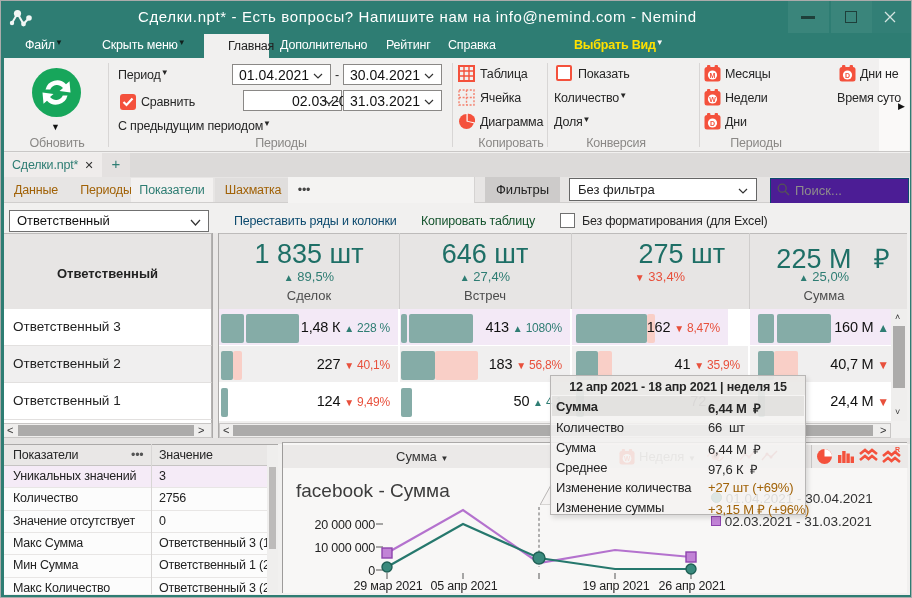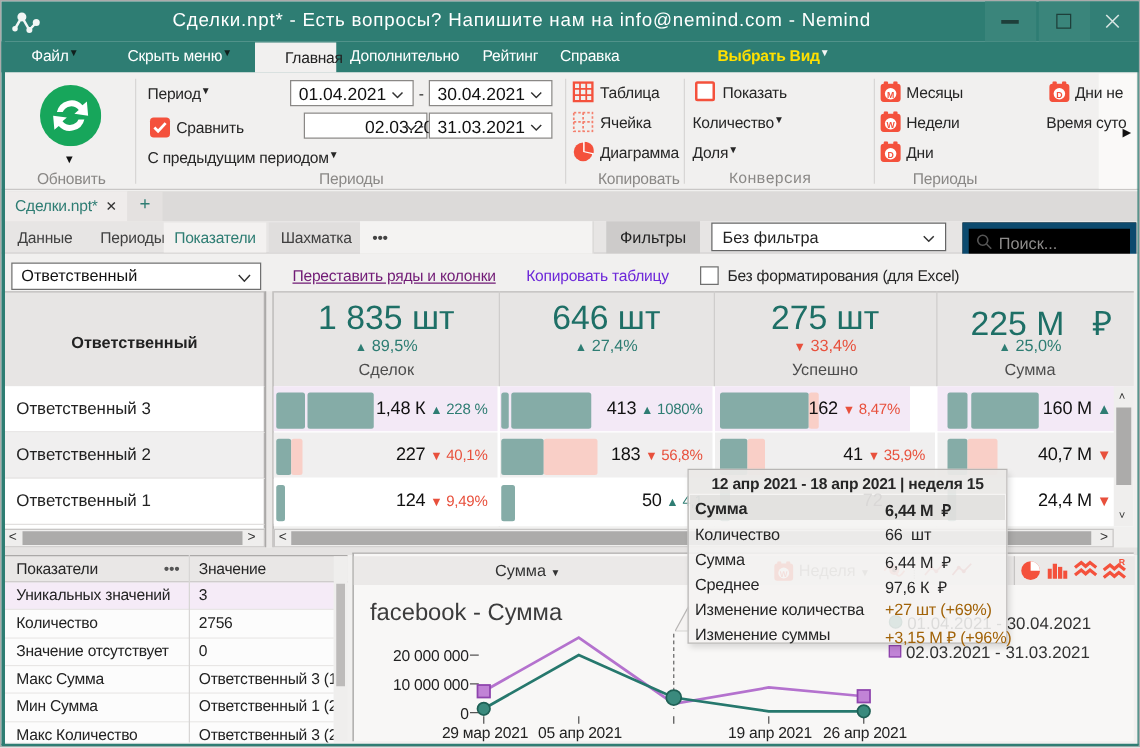--- a/index.html
+++ b/index.html
@@ -20,21 +20,21 @@
   .rlabel { font-size:12.5px; color:#262626; white-space:nowrap; letter-spacing:-0.2px; }
   .datebox { width:99px; height:21px; background:#FFFFFF; border:1px solid #8A8886; font-size:14px; color:#111; padding:2px 0 0 6px; }
   
   .ricon { width:17px; height:17px; }
   
   .doctabs { left:0; top:152px; width:912px; height:24px; background:#DCDAD9; }
   .doctab1 { left:2px; top:152px; width:99px; height:24px; background:#EFECEB; color:#2E7D73; font-size:12.5px; letter-spacing:-0.2px; padding:5px 0 0 9px; white-space:nowrap; overflow:hidden; }
   .doctabplus { left:101px; top:152px; width:28px; height:24px; background:#E4E1E0; color:#2E7D73; font-size:15px; text-align:center; line-height:22px; }
   
   .viewtabs { left:0; top:176px; width:912px; height:26px; background:#E7E5E4; border-bottom:1px solid #D0CECD; }
-  .vtab { top:177px; height:24px; font-size:12.5px; color:#404040; text-align:center; line-height:24px; letter-spacing:-0.2px; }
+  .vtab { top:177px; height:24px; font-size:12.5px; color:#a16207; text-align:center; line-height:24px; letter-spacing:-0.2px; }
   
   .setrow { left:0; top:202px; width:912px; height:30px; background:#F1F0EF; }
   
   .lheader { left:2px; top:232px; width:209px; height:76px; background:#E7E5E4; border-top:1px solid #BDBBBA; border-right:1px solid #B3B1B0; }
   .lrow { left:2px; width:209px; height:37px; background:#fff; border-bottom:1px solid #E2E0DF; border-right:1px solid #B3B1B0; font-size:13.5px; color:#222; padding:10px 0 0 10px; }
   .rheader { left:218px; top:232px; width:688px; height:76px; background:#E7E5E4; border-top:1px solid #BDBBBA; }
   .kpi-num { font-size:27px; color:#1E6F66; text-align:center; top:238px; white-space:nowrap; }
   .kpi-pct { font-size:13px; text-align:center; top:268px; }
   .kpi-lbl { font-size:13px; color:#4D4D4D; text-align:center; top:287px; }
   .up { color:#2E7D73; }
@@ -162,21 +162,21 @@
     <path d="M8.5 8.5 L8.5 0 A 8.5 8.5 0 0 1 16.8 10.5 Z" fill="#FFFFFF"></path>
     <path d="M8.5 8.5 L8.5 1 A 7.5 7.5 0 0 1 15.8 10.2 Z" fill="#F4513C" transform="translate(1.2,-0.6)"></path>
   </svg>
   <div class="abs rlabel" style="left:479px; top:114px;">Диаграмма</div>
   <div class="abs gcap" style="left:460px; width:100px;">Копировать</div>
 
   <div class="abs" style="left:555px; top:64px; width:16px; height:16px; background:#fff; border:2px solid #F4513C; border-radius:2px;"></div>
   <div class="abs rlabel" style="left:577px; top:66px;">Показать</div>
   <div class="abs rlabel" style="left:553px; top:90px;">Количество<span style="font-size:8px; vertical-align:4px;">▼</span></div>
   <div class="abs rlabel" style="left:553px; top:114px;">Доля<span style="font-size:8px; vertical-align:4px;">▼</span></div>
-  <div class="abs gcap" style="left:540px; width:150px;font-family:Liberation Mono, monospace;">Конверсия</div>
+  <div class="abs gcap" style="left:540px; width:150px;">Конверсия</div>
 
   <svg class="abs ricon" style="left:703px; top:64px;" viewBox="0 0 17 17">
       <g>
         <rect x="3" y="0" width="3.4" height="4" rx="1" fill="#F4513C"></rect>
         <rect x="10.6" y="0" width="3.4" height="4" rx="1" fill="#F4513C"></rect>
         <rect x="0.5" y="2" width="16" height="14.5" rx="2.5" fill="#F4513C"></rect>
         <circle cx="8.5" cy="10" r="4.6" fill="#fff"></circle>
         <text x="8.5" y="13" font-size="7" font-weight="bold" fill="#F4513C" text-anchor="middle" font-family="Liberation Sans">M</text>
       </g>
     </svg>
@@ -222,34 +222,34 @@
   <div class="abs vtab" style="left:2px; width:66px;">Данные</div>
   <div class="abs vtab" style="left:68px; width:74px;">Периоды</div>
   <div class="abs vtab" style="left:130px; width:82px; background:#F3F1F0; color:#2E7D73;">Показатели</div>
   <div class="abs vtab" style="left:214px; width:76px; background:#E0DEDD;">Шахматка</div>
   <div class="abs" style="left:287px; top:176px; width:187px; height:26px; background:#F4F3F2; border-right:1px solid #D5D3D2;"></div>
   <div class="abs vtab" style="left:288px; width:30px; color:#444;">•••</div>
   <div class="abs" style="left:484px; top:176px; width:75px; height:26px; background:#CDCBCA; font-size:13px; color:#222; text-align:center; line-height:25px;">Фильтры</div>
   <div class="abs" style="left:568px; top:177px; width:188px; height:23px; background:#fff; border:1px solid #666; font-size:13px; color:#222; padding:3px 0 0 8px;">Без фильтра<svg style="position:absolute; right:8px; top:9px;" width="10" height="6" viewBox="0 0 10 6">
         <path d="M1 1 L5 5 L9 1" stroke="#333" stroke-width="1.2" fill="none"></path>
       </svg></div>
-  <div class="abs" style="left:769px; top:177px; width:139px; height:41px; background:#000000; border:5px solid #0c4a6e;">
+  <div class="abs" style="left:769px; top:177px; width:139px; height:41px; background:#4c1d95; border:1px solid #0c4a6e;">
     <svg style="position:absolute; left:6px; top:4px;" width="13" height="13" viewBox="0 0 13 13">
         <circle cx="5.2" cy="5.2" r="4" stroke="#555" stroke-width="1.3" fill="none"></circle>
         <path d="M8.2 8.2 L12 12" stroke="#555" stroke-width="1.3"></path>
       </svg>
     <span style="position:absolute; left:24px; top:4px; font-size:13px; color:#8E8C8B;">Поиск...</span>
   </div>
 
   <div class="abs setrow"></div>
   <div class="abs" style="left:8px; top:209px; width:200px; height:22px; background:#fff; border:1px solid #707070; font-size:13px; color:#111; padding:2px 0 0 7px;">Ответственный<svg style="position:absolute; right:7px; top:8px;" width="11" height="7" viewBox="0 0 11 7">
         <path d="M1 1 L5.5 6 L10 1" stroke="#333" stroke-width="1.2" fill="none"></path>
       </svg></div>
-  <div class="abs rlabel" style="left:233px; top:213px; color:#701a75;text-decoration:underline;">Переставить ряды и колонки</div>
-  <div class="abs rlabel" style="left:420px; top:213px; color:#6d28d9;">Копировать таблицу</div>
+  <div class="abs rlabel" style="left:233px; top:213px; color:#0c4a6e;">Переставить ряды и колонки</div>
+  <div class="abs rlabel" style="left:420px; top:213px; color:#14532d;">Копировать таблицу</div>
   <div class="abs" style="left:559px; top:212px; width:15px; height:15px; background:#fff; border:1px solid #707070;"></div>
   <div class="abs rlabel" style="left:581px; top:213px;">Без форматирования (для Excel)</div>
 
   <div class="abs lheader"></div>
   <div class="abs" style="left:2px; top:265px; width:209px; text-align:center; font-size:13px; font-weight:bold; color:#222;">Ответственный</div>
   <div class="abs lrow" style="top:308px;">Ответственный 3</div>
   <div class="abs lrow" style="top:345px; background:#F0EFEF;">Ответственный 2</div>
   <div class="abs lrow" style="top:382px;">Ответственный 1</div>
   <div class="abs" style="left:2px; top:419px; width:209px; height:3px; background:#fff; border-right:1px solid #B3B1B0;"></div>
 
@@ -263,23 +263,23 @@
   <div class="abs rheader"></div>
   <div class="abs" style="left:398px; top:232px; width:1px; height:188px; background:#CFCDCC;"></div>
   <div class="abs" style="left:570px; top:232px; width:1px; height:188px; background:#CFCDCC;"></div>
   <div class="abs" style="left:748px; top:232px; width:1px; height:188px; background:#CFCDCC;"></div>
 
   <div class="abs kpi-num" style="left:218px; width:180px;">1 835 шт</div>
   <div class="abs kpi-pct up" style="left:218px; width:180px;"><span class="ar">▲</span> 89,5%</div>
   <div class="abs kpi-lbl" style="left:218px; width:180px;">Сделок</div>
   <div class="abs kpi-num" style="left:398px; width:172px;">646 шт</div>
   <div class="abs kpi-pct up" style="left:398px; width:172px;"><span class="ar">▲</span> 27,4%</div>
-  <div class="abs kpi-num" style="left:570px; width:178px;">275 шт</div>
+  <div class="abs kpi-lbl" style="left:398px; width:172px;">Встреч</div>
+  <div class="abs kpi-num" style="left:546px; width:178px;text-align:right;">275 шт</div>
   <div class="abs kpi-pct dn" style="left:570px; width:178px;"><span class="ar">▼</span> 33,4%</div>
-  <div class="abs kpi-lbl" style="left:570px; width:178px;">Успешно</div>
   <div class="abs kpi-num" style="left:758px; width:148px;">225 М&nbsp;&nbsp;&nbsp;₽</div>
   <div class="abs kpi-pct up" style="left:752px; width:142px;"><span class="ar">▲</span> 25,0%</div>
   <div class="abs kpi-lbl" style="left:752px; width:142px;">Сумма</div>
 
   <div class="abs" style="left:218px; top:308px; width:688px; height:112px; background:#fff;"></div>
 
   <div class="abs cell" style="left:218px; top:308px; width:179px; background:#F3E9F6;">
     <div class="bar bt" style="left:2px; width:23px;"></div>
     <div class="bar bt" style="left:27px; width:53px;"></div>
     <div class="cellval">1,48 К <span class="cellpct up"><span class="ar">▲</span> 228 %</span></div>

